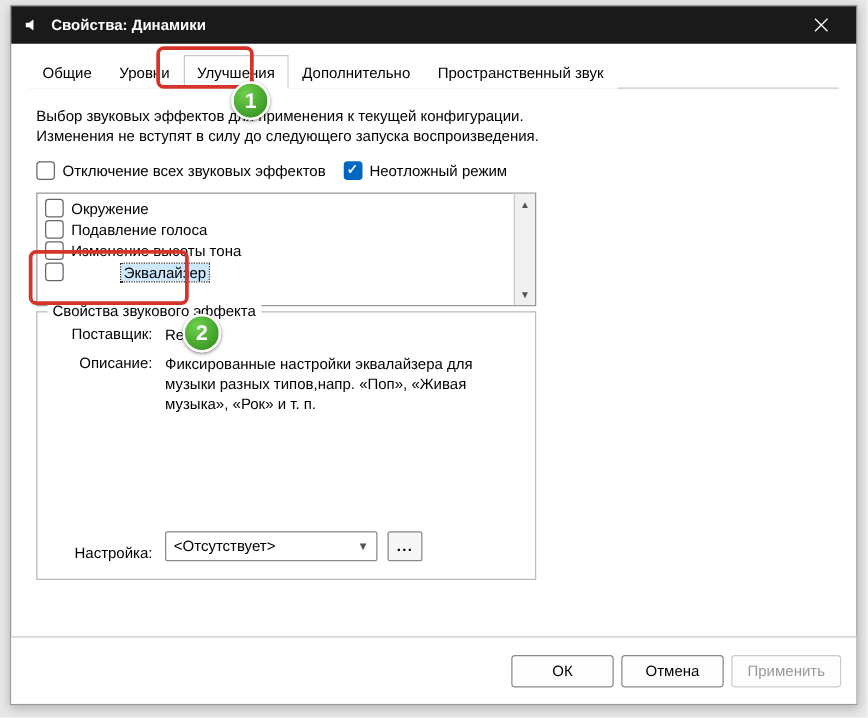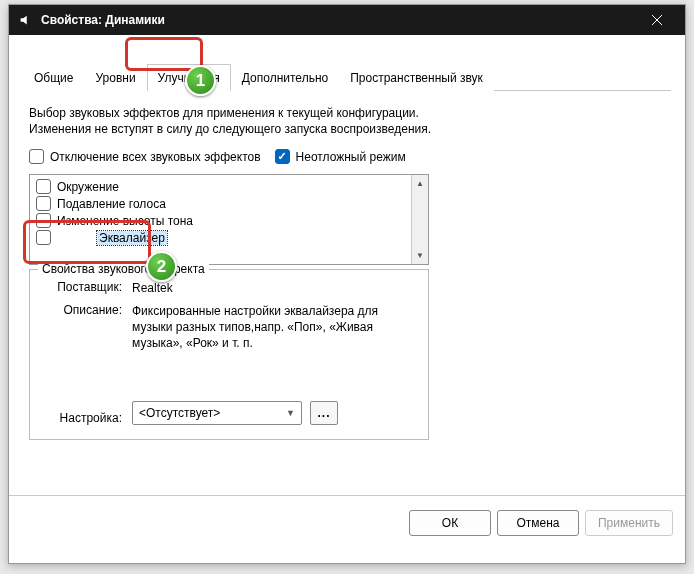--- a/index.html
+++ b/index.html
@@ -4,21 +4,21 @@
   <style>
     * { box-sizing: border-box; margin: 0; padding: 0; font-family: 'Segoe UI', Tahoma, sans-serif; font-size: 12px; }
     body { width: 694px; height: 574px; background: #e8e8e8; }
     .window { width: 678px; height: 560px; margin: 4px auto; background: #fff; border: 1px solid #999; box-shadow: 0 2px 8px rgba(0,0,0,.25); position: relative; }
     .titlebar { height: 30px; background: #1a1a1a; color: #fff; display: flex; align-items: center; padding: 0 8px; }
     .titlebar-icon { width: 16px; height: 16px; margin-right: 8px; display: flex; align-items: center; justify-content: center; }
     .titlebar-title { flex: 1; font-size: 12px; font-weight: bold; }
     .close-btn { width: 40px; height: 30px; display: flex; align-items: center; justify-content: center; cursor: pointer; color: #fff; font-size: 14px; }
     .content { padding: 8px 14px 0 14px; height: calc(100% - 30px - 46px); overflow: hidden; }
     .tabs { display: flex; border-bottom: 1px solid #c8c8c8; position: relative; }
-    .tab { padding: 6px 10px 5px 10px; border: 1px solid transparent; border-bottom: none; cursor: pointer; position: relative; top: 1px; background: #fff; margin-top: 20px; }
+    .tab { padding: 6px 10px 5px 10px; border: 1px solid transparent; border-bottom: none; cursor: pointer; position: relative; top: 1px; background: #fff; }
     .tab.active { border-color: #c8c8c8; background: #fff; border-bottom: 1px solid #fff; }
     .tab-highlight { position: absolute; border: 3px solid #d4342a; border-radius: 6px; pointer-events: none; }
     .tab-panel { padding: 14px 6px 6px 6px; }
     .desc { line-height: 1.35; margin-bottom: 12px; max-width: 420px; }
     .row { display: flex; align-items: center; gap: 14px; margin-bottom: 10px; }
     .checkbox { display: flex; align-items: center; gap: 6px; cursor: pointer; justify-content: center; }
     .checkbox-box { width: 15px; height: 15px; border: 1px solid #666; border-radius: 3px; display: flex; align-items: center; justify-content: center; background: #fff; }
     .checkbox-box.checked { background: #0067c0; border-color: #0067c0; }
     .checkbox-box.checked::after { content: '✓'; color: #fff; font-size: 11px; font-weight: bold; line-height: 1; }
     .effects-box { border: 1px solid #999; width: 400px; height: 91px; display: flex; position: relative; }
@@ -29,24 +29,24 @@
     .scrollbar { width: 17px; border-left: 1px solid #ccc; background: #f0f0f0; display: flex; flex-direction: column; }
     .scroll-btn { height: 17px; display: flex; align-items: center; justify-content: center; color: #555; font-size: 8px; cursor: pointer; }
     .scroll-track { flex: 1; background: #f0f0f0; }
     .sec-hl { position: absolute; border: 3px solid #d4342a; border-radius: 6px; pointer-events: none; z-index: 5; }
     .group { border: 1px solid #bbb; width: 400px; padding: 10px 12px 14px 12px; margin-top: 4px; position: relative; }
     .group-title { position: absolute; top: -8px; left: 8px; background: #fff; padding: 0 4px; }
     .prop-row { display: flex; margin-bottom: 6px; align-items: flex-start; }
     .prop-label { width: 90px; text-align: right; padding-right: 10px; }
     .prop-val { flex: 1; line-height: 1.35; }
     .setting-row { display: flex; align-items: flex-end; margin-top: 50px; }
-    .select { border: 1px solid #888; height: 24px; width: 170px; padding: 11px 6px; display: flex; align-items: center; justify-content: space-between; cursor: pointer; background: #fff; border-radius: 2px; }
+    .select { border: 1px solid #888; height: 24px; width: 170px; padding: 11px 6px; display: flex; align-items: center; justify-content: space-between; cursor: pointer; background: #fff; border-radius: 2px; margin-top: 44px; }
     .select-chevron { font-size: 9px; color: #555; }
     .more-btn { border: 1px solid #888; height: 24px; width: 28px; margin-left: 8px; display: flex; align-items: center; justify-content: center; cursor: pointer; background: #f7f7f7; border-radius: 2px; font-weight: bold; letter-spacing: 1px; }
-    .footer { position: absolute; bottom: 14px; left: 0; right: 0; height: 54px; border-top: 1px solid #c8c8c8; display: flex; justify-content: flex-end; align-items: center; padding: 0 12px; gap: 6px; background: #fff; }
+    .footer { position: absolute; bottom: 0; left: 0; right: 0; height: 54px; border-top: 1px solid #c8c8c8; display: flex; justify-content: flex-end; align-items: center; padding: 0 12px; gap: 6px; background: #fff; }
     .btn { min-width: 82px; height: 26px; border: 1px solid #888; background: #fdfdfd; border-radius: 3px; cursor: pointer; padding: 0 12px; }
     .btn:disabled { color: #999; border-color: #ccc; cursor: default; }
     .callout { position: absolute; width: 31px; height: 31px; border-radius: 50%; background: radial-gradient(circle at 35% 30%, #6fcf4f, #2a8a18); border: 2px solid #fff; box-shadow: 0 1px 3px rgba(0,0,0,.5); color: #fff; font-weight: bold; font-size: 17px; display: flex; align-items: center; justify-content: center; z-index: 10; }
   </style>
 </head>
 <body>
 
 <div class="window">
   <div class="titlebar">
     <span class="titlebar-icon">

